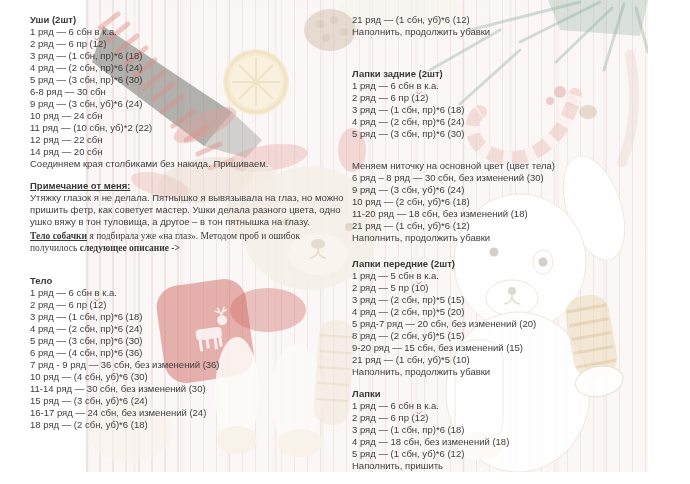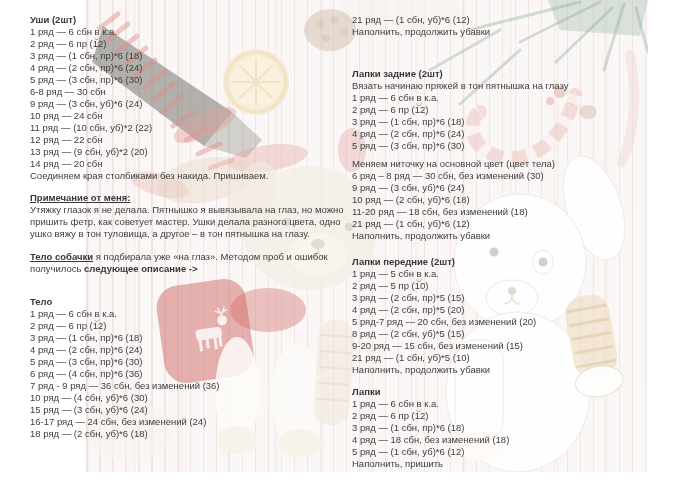--- a/index.html
+++ b/index.html
@@ -203,61 +203,60 @@
       <div class="line">1 ряд — 6 сбн <span class="sq">в</span> к.а.</div>
       <div class="line">2 ряд — 6 пр (12)</div>
       <div class="line">3 ряд — (1 сбн, пр)*6 (18)</div>
       <div class="line">4 ряд — (2 сбн, пр)*6 (24)</div>
       <div class="line">5 ряд — (3 сбн, пр)*6 (30)</div>
       <div class="line">6-8 ряд — 30 сбн</div>
       <div class="line">9 ряд — (3 сбн, уб)*6 (24)</div>
       <div class="line">10 ряд — 24 сбн</div>
       <div class="line">11 ряд — (10 сбн, уб)*2 (22)</div>
       <div class="line">12 ряд — 22 сбн</div>
-      <div class="line">13 ряд — (9 сбн, уб)*2 (20)</div>
       <div class="line">14 ряд — 20 сбн</div>
       <div class="line">Соединяем края столбиками без накида. Пришиваем.</div>
     </div>
     <div class="block" style="margin-top: 10px;">
       <div class="line b u">Примечание от меня:</div>
       <div class="para">Утяжку глазок я не делала. Пятнышко я вывязывала на глаз, но можно пришить фетр, как советует мастер. Ушки делала разного цвета, одно ушко вяжу в тон туловища,  а другое – в тон пятнышка на глазу.</div>
     </div>
-    <div class="block" style="margin-top: 11px;">
+    <div class="block" style="margin-top: 2px; font-family: Liberation Serif, serif;">
       <div class="para"><span class="b u">Тело собачки</span><span class=""> я подбирала уже «на глаз». Методом  проб и ошибок получилось </span><span class="b">следующее описание -&gt;</span></div>
     </div>
     <div class="block" style="margin-top: 21px;">
       <div class="line b">Тело</div>
       <div class="line">1 ряд — 6 сбн <span class="sq">в</span> к.а.</div>
       <div class="line">2 ряд — 6 пр (12)</div>
       <div class="line">3 ряд — (1 сбн, пр)*6 (18)</div>
       <div class="line">4 ряд — (2 сбн, пр)*6 (24)</div>
       <div class="line">5 ряд — (3 сбн, пр)*6 (30)</div>
       <div class="line">6 ряд — (4 сбн, пр)*6 (36)</div>
       <div class="line">7 ряд - 9 ряд — 36 сбн, без изменений (36)</div>
       <div class="line">10 ряд — (4 сбн, уб)*6 (30)</div>
+      <div class="line">11-14 ряд — 30 сбн, без изменений (30)</div>
       <div class="line">15 ряд — (3 сбн, уб)*6 (24)</div>
       <div class="line">16-17 ряд — 24 сбн, без изменений (24)</div>
       <div class="line">18 ряд — (2 сбн, уб)*6 (18)</div>
     </div>
   </div>
 <div class="column" id="col-right">
     <div class="block">
       <div class="line">21 ряд — (1 сбн, уб)*6 (12)</div>
       <div class="line">Наполнить, продолжить убавки</div>
     </div>
     <div class="block" style="margin-top: 30px;">
       <div class="line b">Лапки задние (2шт)</div>
-      <div class="line">Вязать начинаю пряжей в тон пятнышка на глазу</div>
       <div class="line">1 ряд — 6 сбн <span class="sq">в</span> к.а.</div>
       <div class="line">2 ряд — 6 пр (12)</div>
       <div class="line">3 ряд — (1 сбн, пр)*6 (18)</div>
       <div class="line">4 ряд — (2 сбн, пр)*6 (24)</div>
       <div class="line">5 ряд — (3 сбн, пр)*6 (30)</div>
     </div>
-    <div class="block" style="margin-top: 6px;">
+    <div class="block" style="margin-top: 20px;">
       <div class="line">Меняем ниточку на основной цвет (цвет тела)</div>
       <div class="line">6 ряд – 8 ряд — 30 сбн, без изменений (30)</div>
       <div class="line">9 ряд — (3 сбн, уб)*6 (24)</div>
       <div class="line">10 ряд — (2 сбн, уб)*6 (18)</div>
       <div class="line">11-20 ряд — 18 сбн, без изменений (18)</div>
       <div class="line">21 ряд — (1 сбн, уб)*6 (12)</div>
       <div class="line">Наполнить, продолжить убавки</div>
     </div>
     <div class="block" style="margin-top: 14px;">
       <div class="line b">Лапки передние (2шт)</div>

